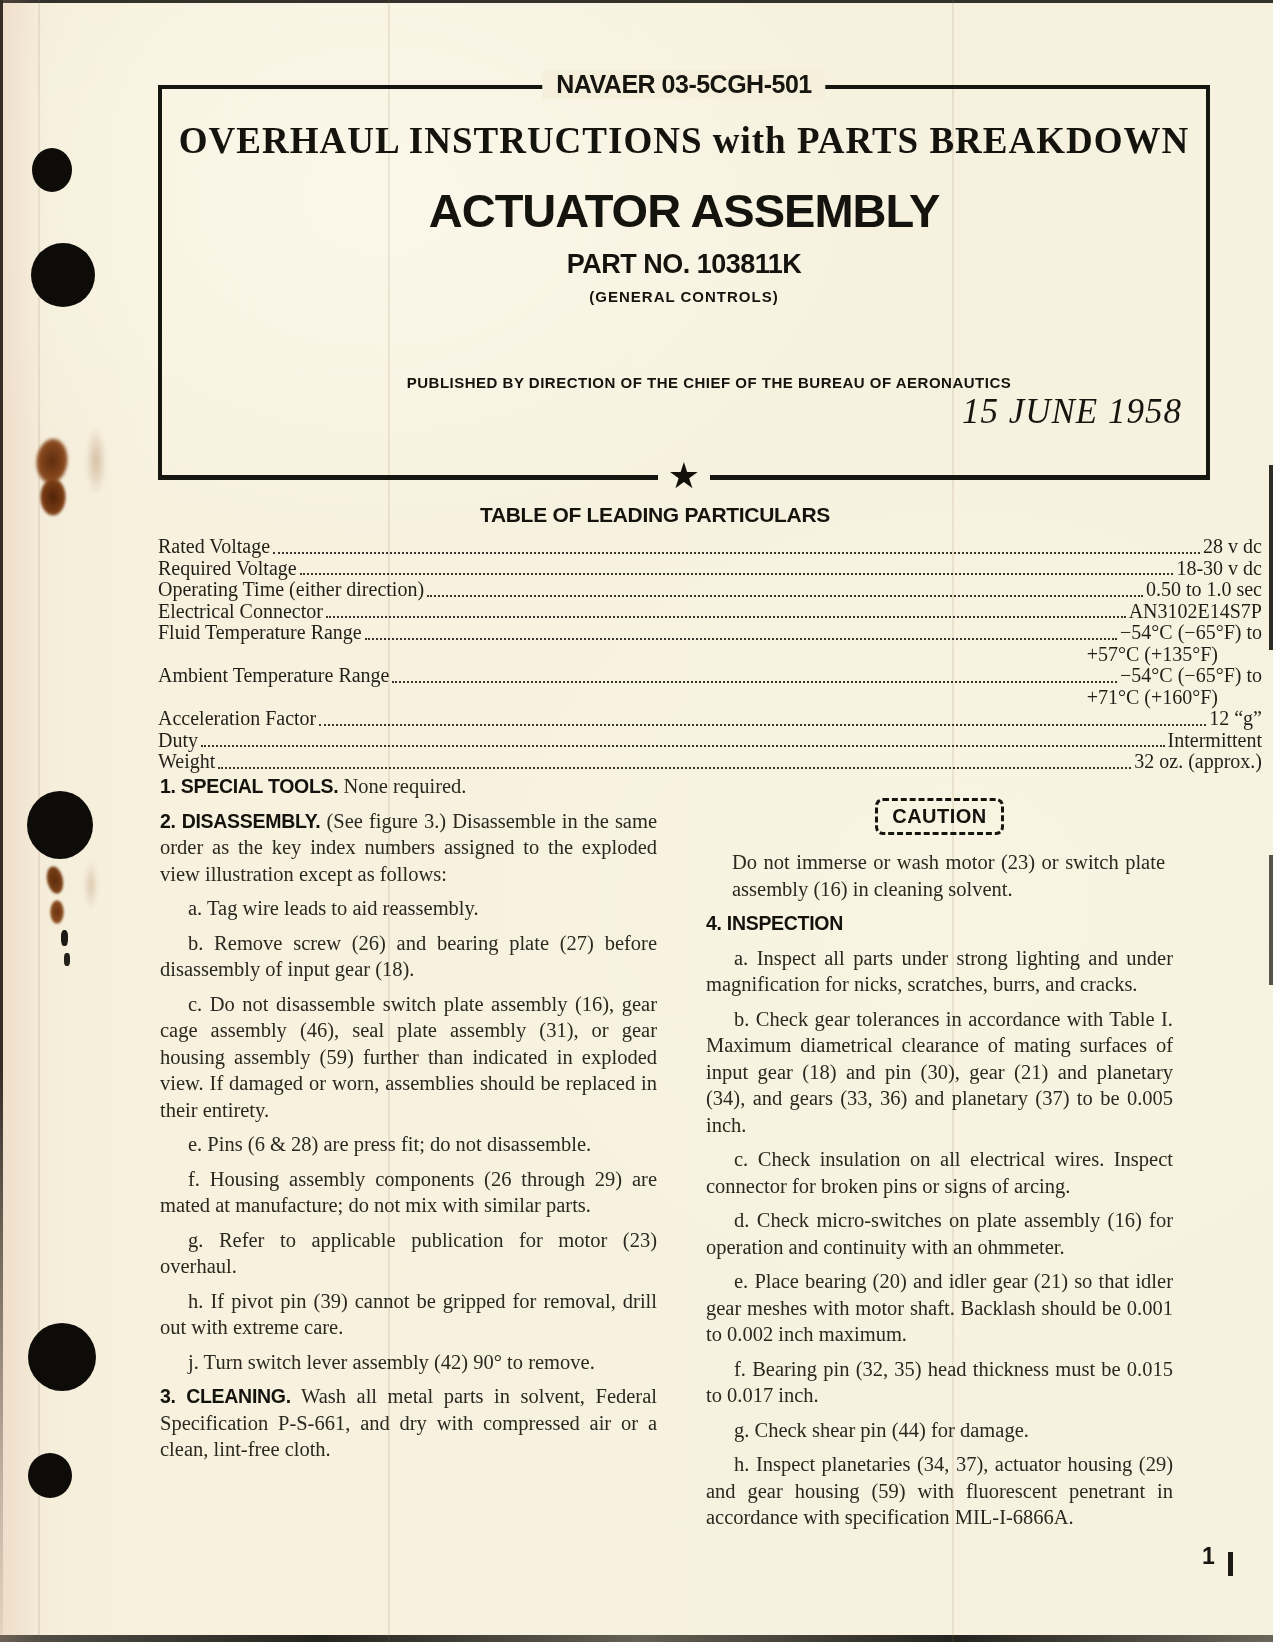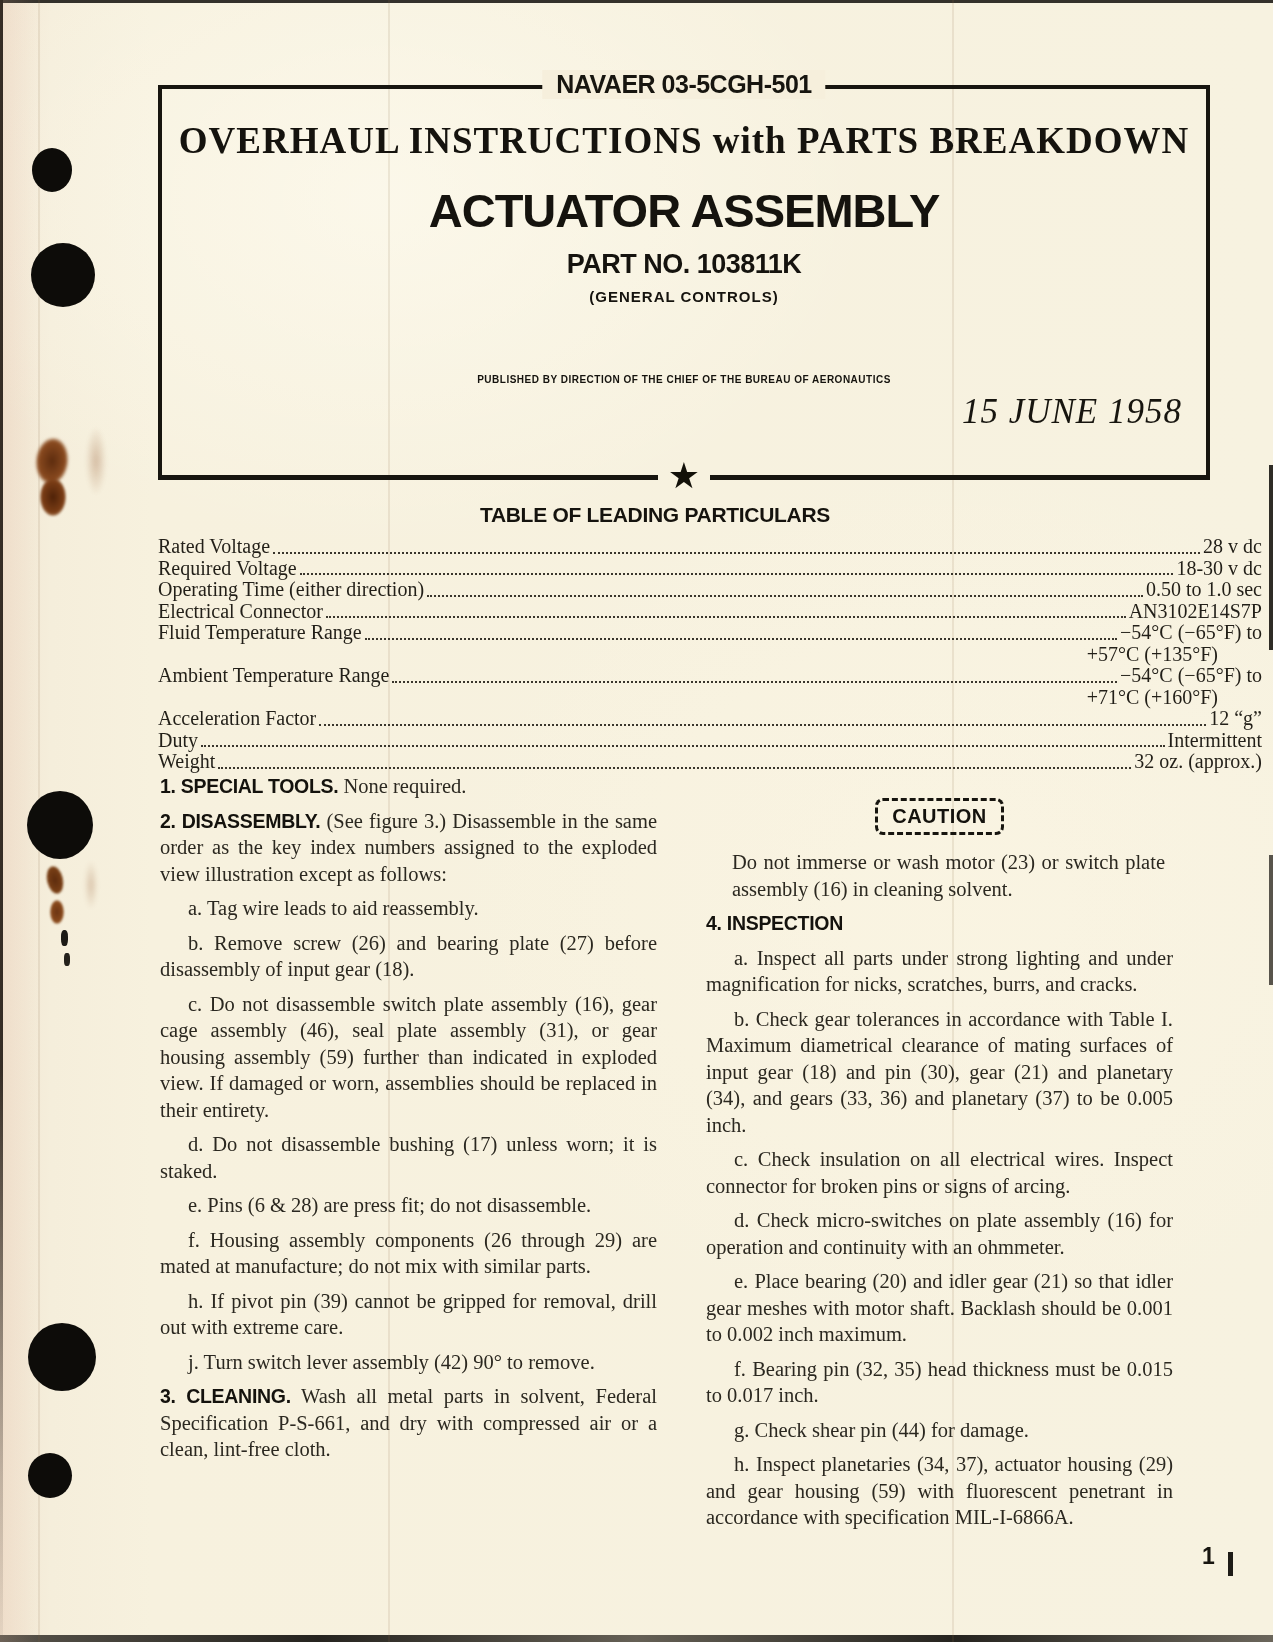--- a/index.html
+++ b/index.html
@@ -54,21 +54,21 @@
     position:absolute;top:-19px;left:50%;transform:translateX(-50%);
     background:#f6efdc;padding:0 14px;white-space:nowrap;
     font-family:"Liberation Sans", sans-serif;font-weight:700;font-size:25px;
     letter-spacing:-0.5px;color:#17150f;
   }
   .hx{position:absolute;left:0;width:100%;text-align:center;color:#15130e;}
   .h-title{top:30px;font-family:"Liberation Serif",serif;font-weight:700;font-size:37px;letter-spacing:1px;}
   .h-product{top:94px;font-family:"Liberation Sans",sans-serif;font-weight:700;font-size:47px;letter-spacing:-1px;}
   .h-part{top:160px;font-family:"Liberation Sans",sans-serif;font-weight:700;font-size:27px;letter-spacing:-0.5px;}
   .h-maker{top:199px;font-family:"Liberation Sans",sans-serif;font-weight:700;font-size:15px;letter-spacing:1px;}
-  .h-pub{top:285px;font-family:"Liberation Sans",sans-serif;font-weight:700;font-size:10px;letter-spacing:.5px;}
+  .h-pub{top:285px;font-family:"Liberation Sans",sans-serif;font-weight:700;font-size:15px;letter-spacing:.5px;padding-left:25px;}
   .h-date{position:absolute;top:303px;right:24px;font-style:italic;font-size:35px;letter-spacing:1px;color:#17150f;}
   .box-bottom{position:absolute;left:-4px;right:-4px;bottom:-3px;display:flex;align-items:center;}
   .bline{flex:1;height:5px;background:#17150f;}
   .star{font-size:36px;line-height:0;margin:0 10px;color:#121008;transform:translateY(-2px);font-family:"DejaVu Sans",sans-serif;}
   
   .particulars{position:absolute;left:158px;top:503px;width:1104px;color:#221f18;}
   .ptitle{text-align:center;margin:0 110px 9px 0;font-family:"Liberation Sans",sans-serif;font-weight:700;font-size:21px;letter-spacing:-0.3px;color:#15130e;}
   .prow{display:flex;align-items:baseline;font-size:20px;line-height:21.5px;}
   .plabel{white-space:nowrap;}
   .dots{flex:1;border-bottom:2.5px dotted #39352c;align-self:flex-end;margin:0 3px 4px 3px;min-width:20px;}
@@ -196,23 +196,23 @@
         <span class="phead">1. SPECIAL TOOLS.</span>
         <span>None required.</span>
       </p>
       <p class="para section">
         <span class="phead">2. DISASSEMBLY.</span>
         <span>(See figure 3.) Disassemble in the same order as the key index numbers assigned to the exploded view illustration except as follows:</span>
       </p>
       <p class="para item">a. Tag wire leads to aid reassembly.</p>
       <p class="para item">b. Remove screw (26) and bearing plate (27) before disassembly of input gear (18).</p>
       <p class="para item">c. Do not disassemble switch plate assembly (16), gear cage assembly (46), seal plate assembly (31), or gear housing assembly (59) further than indicated in exploded view. If damaged or worn, assemblies should be replaced in their entirety.</p>
-      <p class="para item">d. Do not disassemble bushing (17) unless worn; it is staked.</p>
       <p class="para item">e. Pins (6 &amp; 28) are press fit; do not disassemble.</p>
       <p class="para item">f. Housing assembly components (26 through 29) are mated at manufacture; do not mix with similar parts.</p>
+      <p class="para item">g. Refer to applicable publication for motor (23) overhaul.</p>
       <p class="para item">h. If pivot pin (39) cannot be gripped for removal, drill out with extreme care.</p>
       <p class="para item">j. Turn switch lever assembly (42) 90° to remove.</p>
       <p class="para section">
         <span class="phead">3. CLEANING.</span>
         <span>Wash all metal parts in solvent, Federal Specification P-S-661, and dry with compressed air or a clean, lint-free cloth.</span>
       </p>
     </div>
 
     <div class="col-right">
       <div class="caution-wrap">

